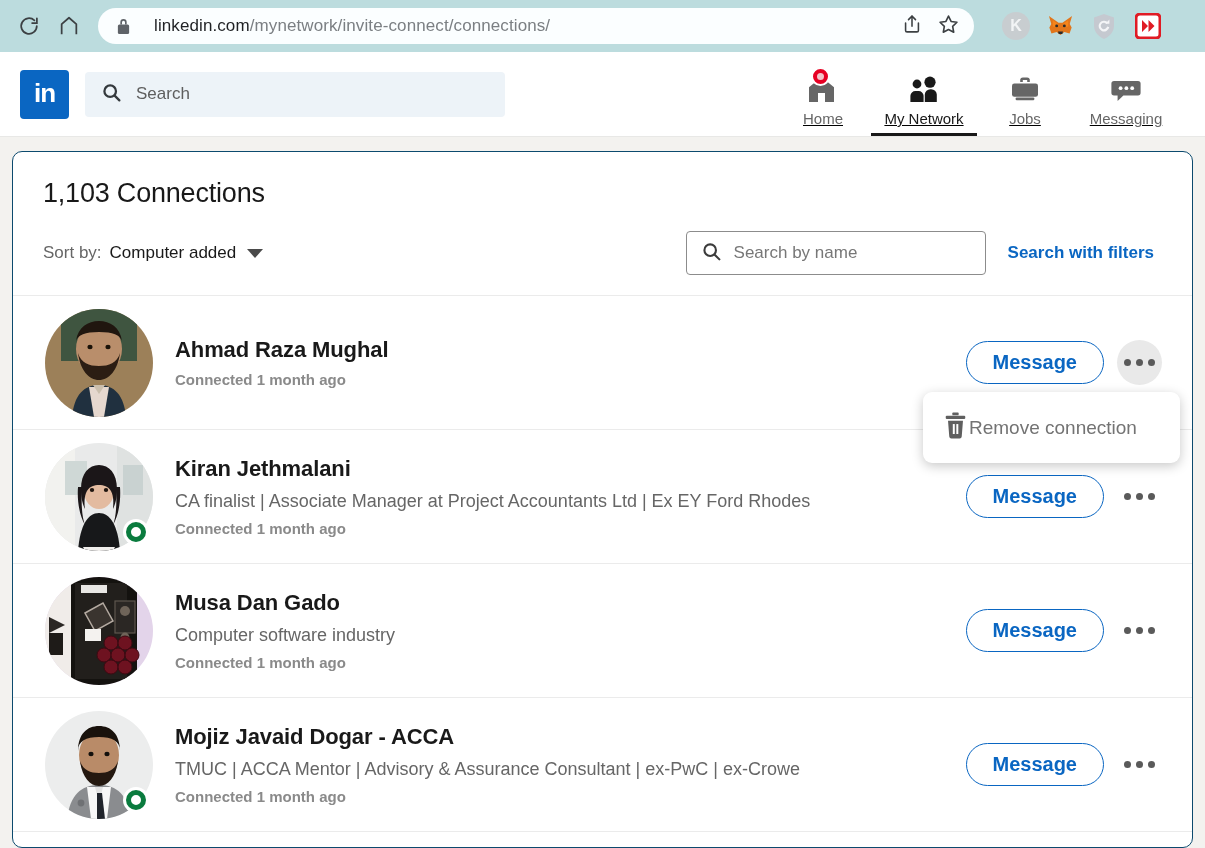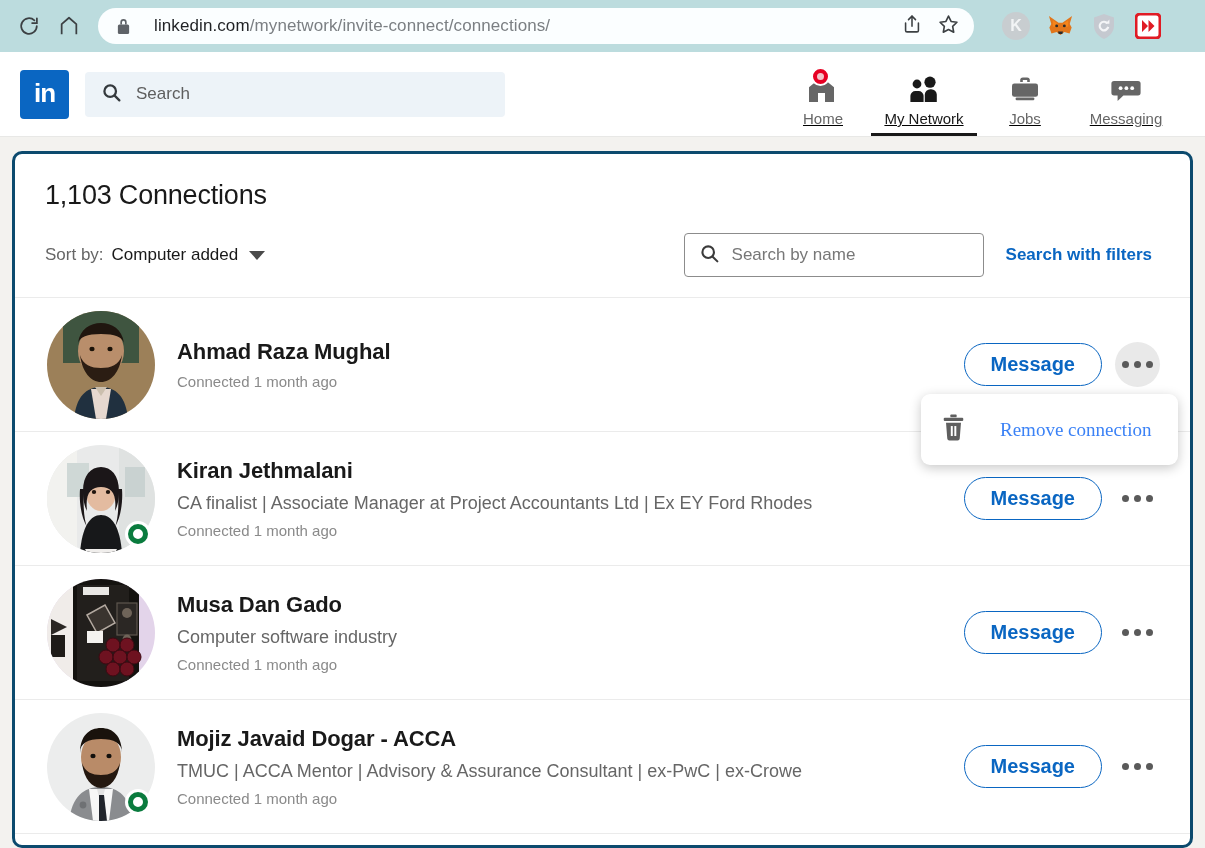--- a/index.html
+++ b/index.html
@@ -143,21 +143,21 @@
 
   
   .page {
     background: #F3F2EF;
     height: 711px;
     padding: 14px 12px 0 12px;
   }
   .card {
     background: #ffffff;
     border-radius: 10px;
-    border: 3px solid #0c4a6e;
+    border: 1px solid #0c4a6e;
     overflow: visible;
     position: relative;
     height: 100%;
   }
 
   .card-header { padding: 26px 30px 20px 30px; }
   .conn-count {
     font-size: 27px;
     color: #191919;
     font-weight: normal;
@@ -246,20 +246,21 @@
     font-size: 18px;
     color: #666666;
     margin-top: 8px;
     white-space: nowrap;
     overflow: hidden;
   }
   .conn-when {
     font-size: 15px;
     color: #8a8a8a;
     margin-top: 8px;
+    font-weight: bold;
   }
 
   .conn-actions {
     flex: 0 0 auto;
     display: flex;
     align-items: center;
     margin-left: 16px;
   }
   .msg-btn {
     border: 1.6px solid #0A66C2;
@@ -306,23 +307,22 @@
     z-index: 40;
   }
   .dropdown-item {
     display: flex;
     align-items: center;
     padding: 6px 20px;
     cursor: pointer;
   }
   .dropdown-label {
     font-size: 19px;
-    color: #3b82f6;
-    margin-left: 34px;
-    font-family: Liberation Serif, serif;
+    color: #737373;
+    margin-left: 1px;
   }
 </style>
 </head>
 <body>
 
 <div class="browser-bar">
 
   <div class="chrome-btn">
     <svg width="22" height="22" viewBox="0 0 24 24" fill="none" stroke="#3c4043" stroke-width="1.9" stroke-linecap="round">
       <path d="M20.5 12a8.5 8.5 0 1 1-2.6-6.1"></path>

